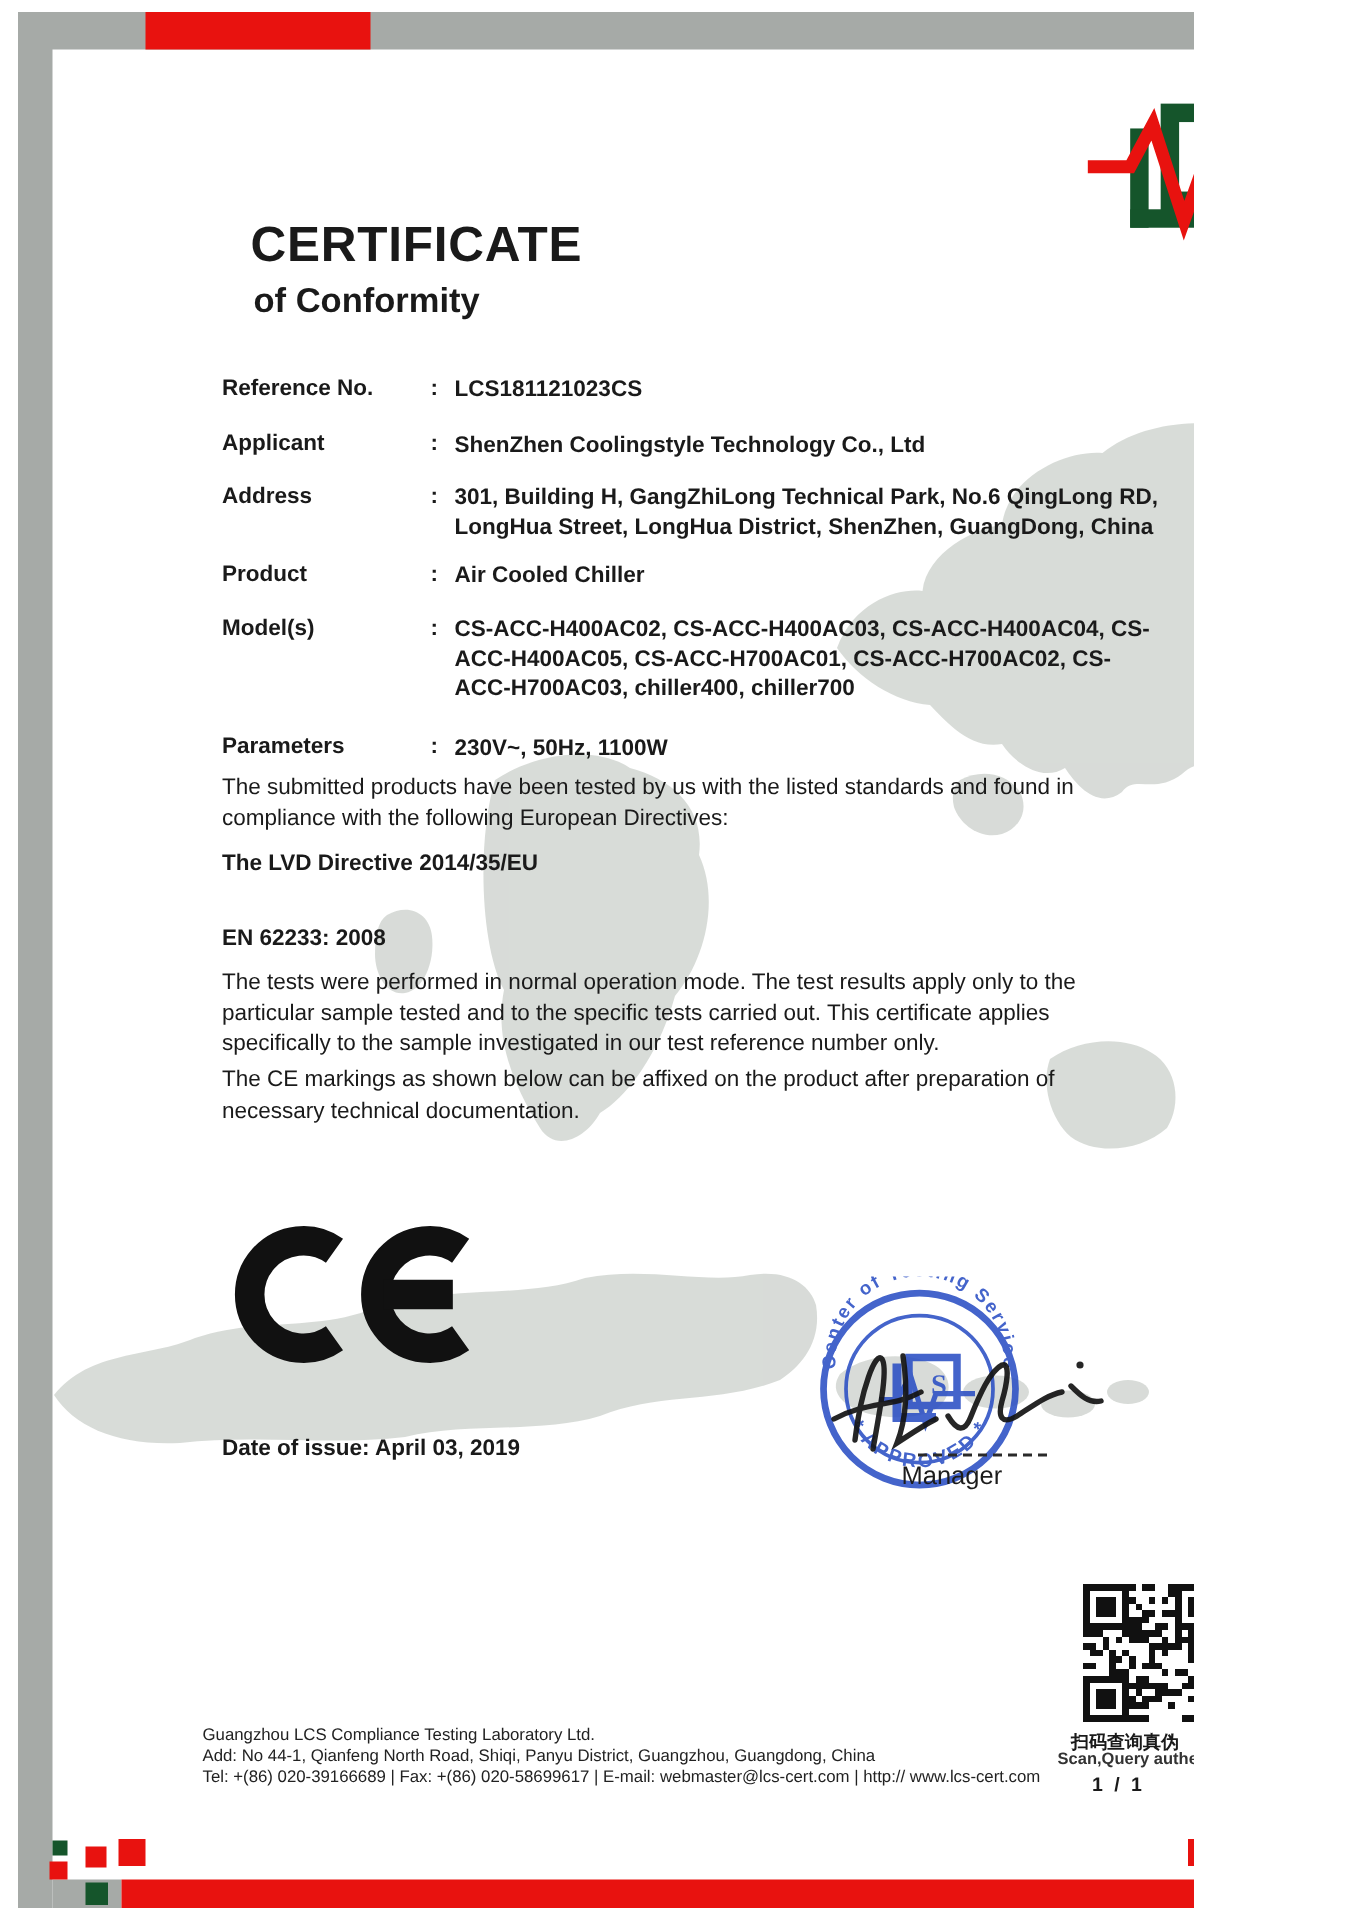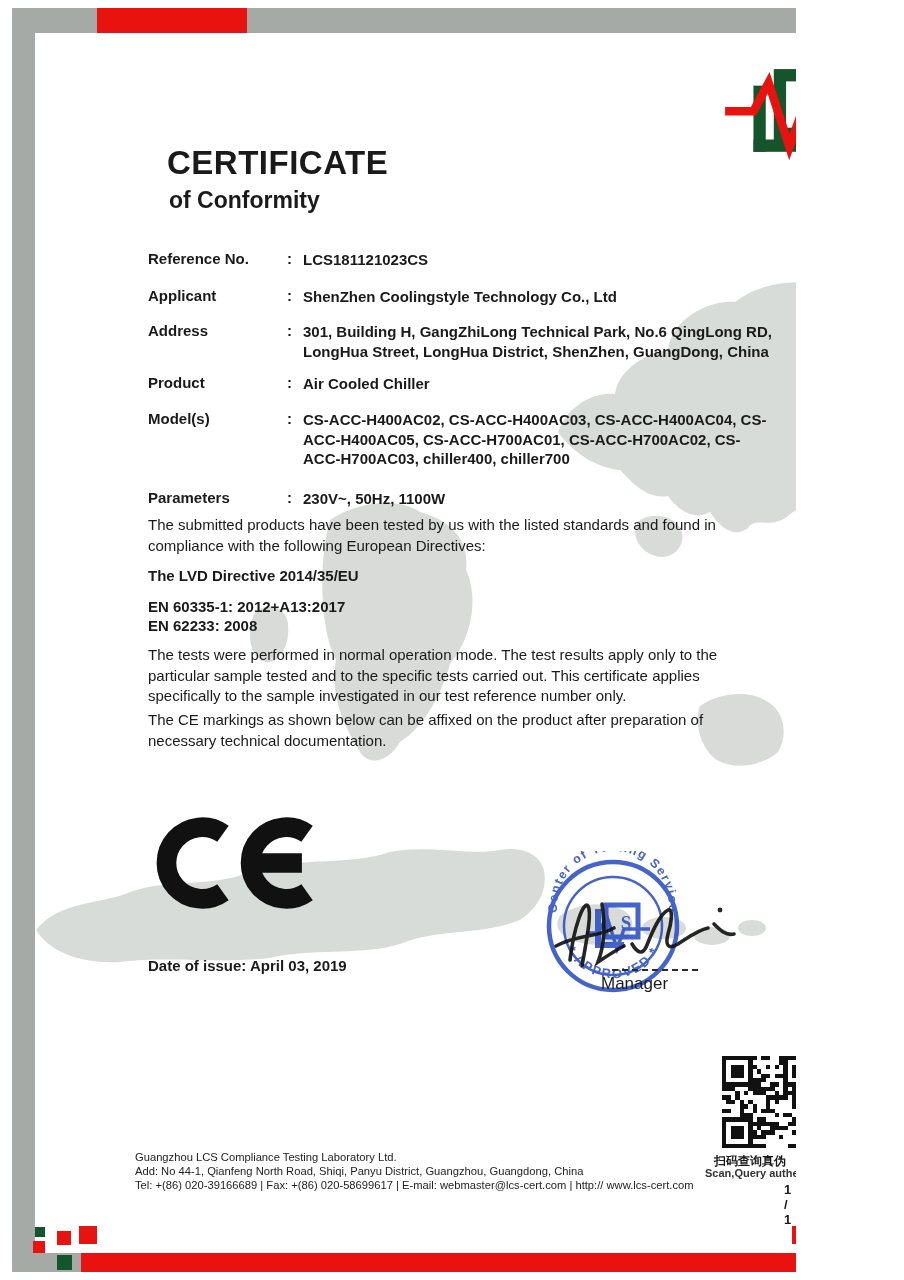--- a/index.html
+++ b/index.html
@@ -26,21 +26,21 @@
   .date-line{left:148px;top:957px;font-size:15px;font-weight:bold;}
   
   .stamp{left:538px;top:851px;opacity:.88;}
   .sig{left:552px;top:882px;opacity:.92;}
   .dashes{left:612px;top:969px;width:86px;border-top:2px dashed #2a2a2a;height:0;}
   .manager{left:601px;top:974px;font-size:17px;color:#1c1c1c;}
   
   .footer{left:135px;top:1151px;font-size:11.2px;line-height:13.8px;color:#222;}
   .qr-zh{left:714px;top:1153px;width:108px;text-align:left;font-size:12px;font-weight:bold;}
   .qr-en{left:700px;top:1167px;width:136px;text-align:center;font-size:11px;font-weight:bold;color:#333;}
-  .page-num{left:784px;top:1182px;font-size:13px;font-weight:bold;letter-spacing:2px;}
+  .page-num{left:728px;top:1182px;font-size:13px;font-weight:bold;letter-spacing:2px;}
 </style>
 </head>
 <body>
 
 <div class="scan">
 
   <svg class="abs map" viewBox="0 0 904 1280" aria-hidden="true">
     <g fill="#cbd0cb" opacity="0.75">
       <path d="M558,432 C570,400 600,392 615,394 C618,368 650,352 668,350 C672,318 710,300 735,302 C760,282 800,278 830,286 C855,280 880,290 892,300 L892,468 C870,492 845,486 832,500 C812,514 800,504 788,516 C770,530 756,516 748,528 C732,540 718,524 710,512 C694,522 676,508 668,496 C646,500 630,480 620,470 C596,468 572,452 558,432 Z"></path>
       <path d="M640,520 C655,512 672,516 680,528 C686,540 680,552 668,556 C654,560 640,550 636,538 C634,530 636,524 640,520 Z"></path>
@@ -112,21 +112,20 @@
     <span class="f-value">CS-ACC-H400AC02, CS-ACC-H400AC03, CS-ACC-H400AC04, CS-ACC-H400AC05, CS-ACC-H700AC01, CS-ACC-H700AC02, CS-ACC-H700AC03, chiller400, chiller700</span>
   </div>
   <div class="abs field-row" style="top:489px;">
     <span class="f-label">Parameters</span>
     <span class="f-colon">:</span>
     <span class="f-value">230V~, 50Hz, 1100W</span>
   </div>
 
   <div class="abs para" style="top:515px;">The submitted products have been tested by us with the listed standards and found in compliance with the following European Directives:</div>
   <div class="abs para bold" style="top:566px;">The LVD Directive 2014/35/EU</div>
-  <div class="abs para bold" style="top:597px;">EN 60335-1: 2012+A13:2017</div>
   <div class="abs para bold" style="top:616px;">EN 62233: 2008</div>
   <div class="abs para" style="top:645px;">The tests were performed in normal operation mode. The test results apply only to the particular sample tested and to the specific tests carried out. This certificate applies specifically to the sample investigated in our test reference number only.</div>
   <div class="abs para" style="top:710px;">The CE markings as shown below can be affixed on the product after preparation of necessary technical documentation.</div>
 
   <svg class="abs" style="left:148px;top:812px;" width="170" height="102" viewBox="0 0 190 102">
     <path d="M 83.8 18.4 A 40 40 0 1 0 83.8 83.6" fill="none" stroke="#111" stroke-width="22"></path>
     <path d="M 177.8 18.4 A 40 40 0 1 0 177.8 83.6" fill="none" stroke="#111" stroke-width="22"></path>
     <path d="M 120 51 H 172" fill="none" stroke="#111" stroke-width="22"></path>
   </svg>
 

